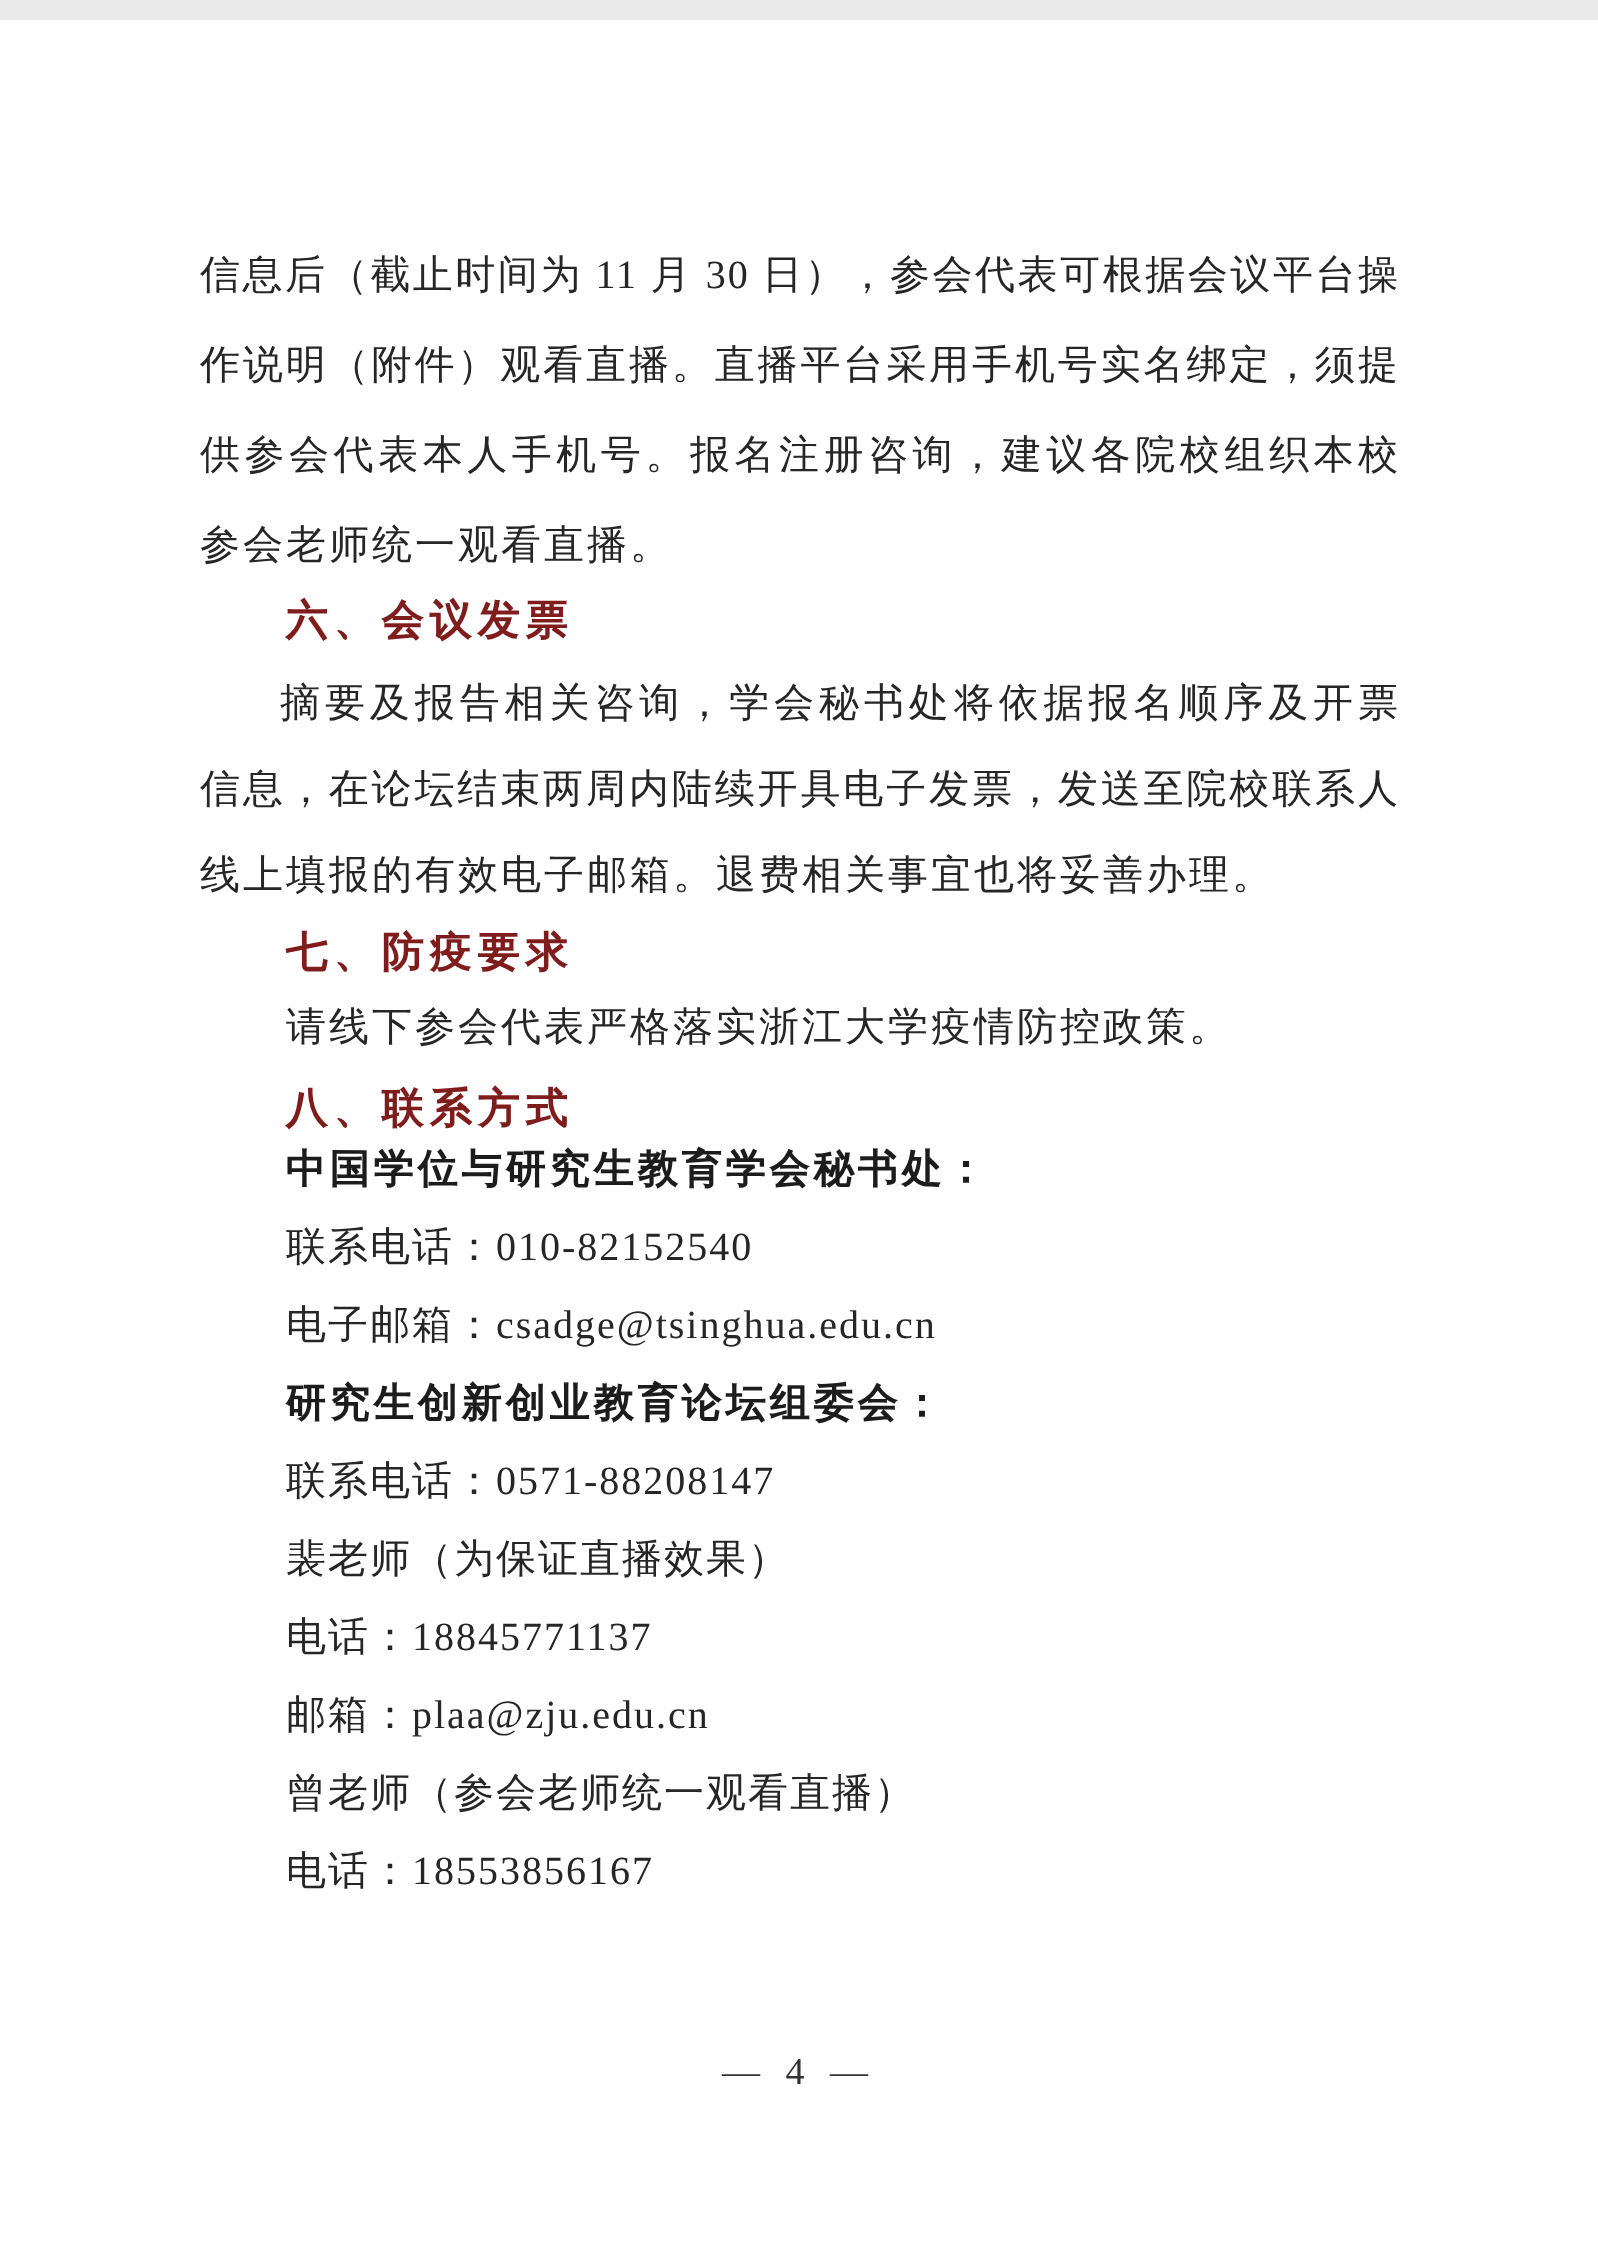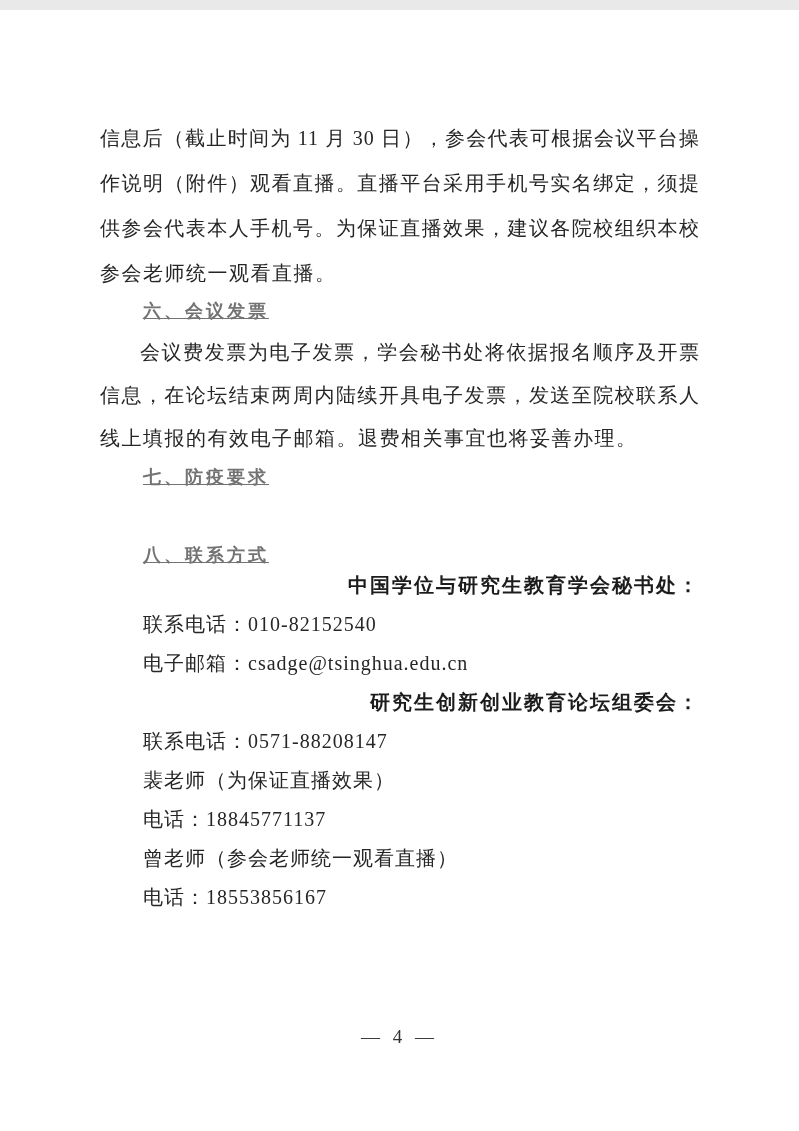--- a/index.html
+++ b/index.html
@@ -38,46 +38,44 @@
     line-height: 45px;
     letter-spacing: 1.5px;
     text-align: right;
     text-align-last: left;
   }
   .para2 .lastline { line-height: 43px; }
   .indent2 { text-indent: 2em; }
   .sec-heading {
     font-family: "Liberation Sans", "DejaVu Sans", sans-serif;
     font-weight: bold;
-    font-size: 18px;
+    font-size: 21px;
     line-height: 28px;
     letter-spacing: 3px;
     padding-left: 43px;
-    color: #737373;
-    text-decoration: underline;
+    color: #7f1d1d;
   }
   .single-line {
     font-size: 20px;
     line-height: 43px;
     letter-spacing: 1.5px;
     padding-left: 43px;
   }
   .contact-list { }
   .contact-line {
     font-size: 20px;
     line-height: 39px;
     letter-spacing: 1px;
     padding-left: 43px;
     white-space: nowrap;
   }
   .contact-line.bold {
     font-weight: bold;
     letter-spacing: 2px;
     color: #1c1c1c;
-    text-align: right;
   }
   .page-footer {
     position: absolute;
     left: 0;
     width: 799px;
     top: 1012px;
     text-align: center;
     font-size: 19px;
     line-height: 30px;
     letter-spacing: 4px;
@@ -85,47 +83,51 @@
   }
 </style>
 </head>
 <body>
 
 <div class="page">
 
   <div class="block para" style="top:106px">
     <div class="jline">信息后（截止时间为 11 月 30 日），参会代表可根据会议平台操</div>
     <div class="jline">作说明（附件）观看直播。直播平台采用手机号实名绑定，须提</div>
-    <div class="jline">供参会代表本人手机号。为保证直播效果，建议各院校组织本校</div>
+    <div class="jline">供参会代表本人手机号。报名注册咨询，建议各院校组织本校</div>
     <div class="lastline">参会老师统一观看直播。</div>
   </div>
 
   <div class="block" style="top:287px">
     <div class="sec-heading">六、会议发票</div>
   </div>
   <div class="block para para2" style="top:321px">
-    <div class="jline indent2">会议费发票为电子发票，学会秘书处将依据报名顺序及开票</div>
+    <div class="jline indent2">摘要及报告相关咨询，学会秘书处将依据报名顺序及开票</div>
     <div class="jline">信息，在论坛结束两周内陆续开具电子发票，发送至院校联系人</div>
     <div class="lastline">线上填报的有效电子邮箱。退费相关事宜也将妥善办理。</div>
   </div>
 
   <div class="block" style="top:453px">
     <div class="sec-heading">七、防疫要求</div>
+  </div>
+  <div class="block" style="top:483px">
+    <div class="single-line">请线下参会代表严格落实浙江大学疫情防控政策。</div>
   </div>
 
   <div class="block" style="top:531px">
     <div class="sec-heading">八、联系方式</div>
   </div>
   <div class="block contact-list" style="top:556px">
     <div class="contact-line bold">中国学位与研究生教育学会秘书处：</div>
     <div class="contact-line">联系电话：010-82152540</div>
     <div class="contact-line">电子邮箱：csadge@tsinghua.edu.cn</div>
     <div class="contact-line bold">研究生创新创业教育论坛组委会：</div>
     <div class="contact-line">联系电话：0571-88208147</div>
     <div class="contact-line">裴老师（为保证直播效果）</div>
     <div class="contact-line">电话：18845771137</div>
+    <div class="contact-line">邮箱：plaa@zju.edu.cn</div>
     <div class="contact-line">曾老师（参会老师统一观看直播）</div>
     <div class="contact-line">电话：18553856167</div>
   </div>
 
   <div class="page-footer">— 4 —</div>
 
 </div>
 
 </body></html>

